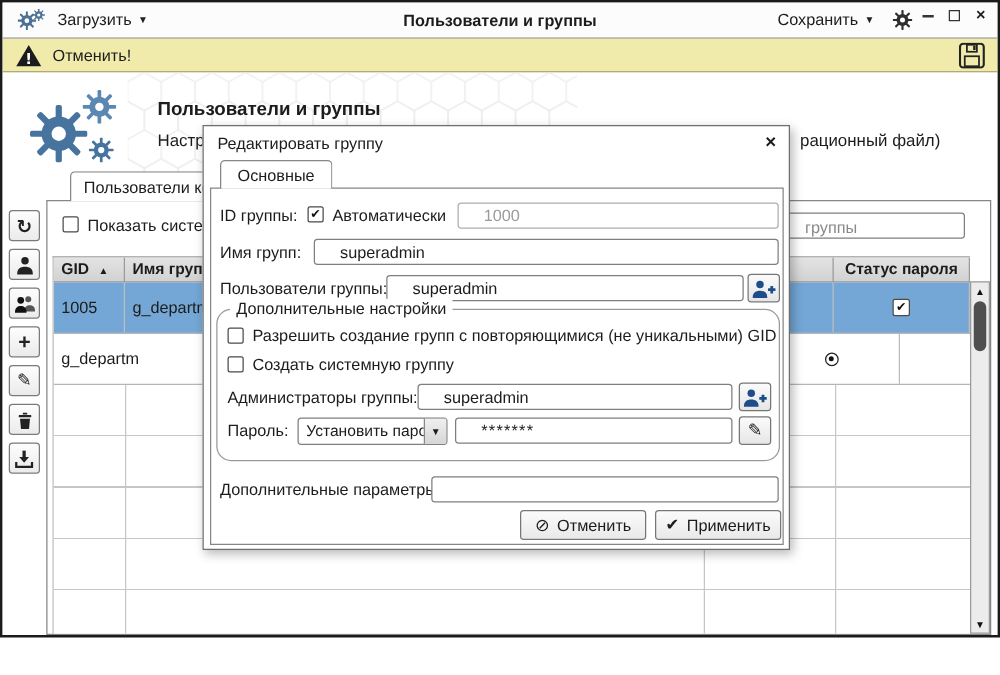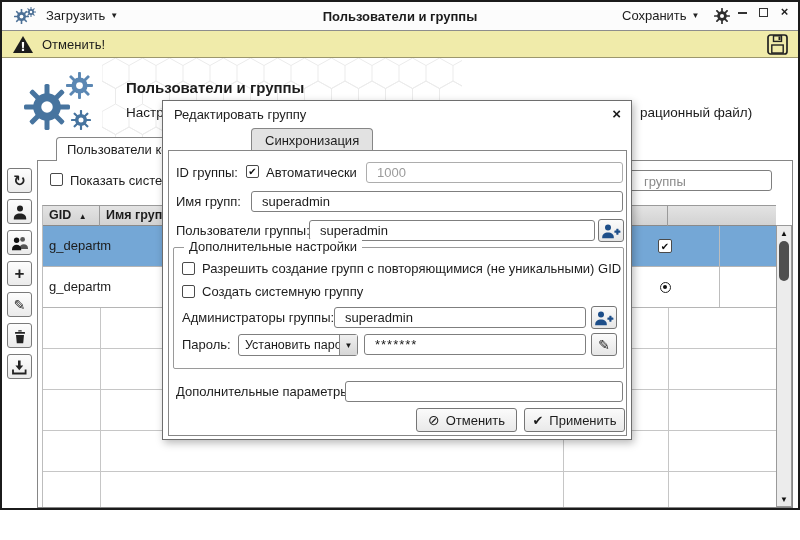--- a/index.html
+++ b/index.html
@@ -28,21 +28,21 @@
   .hero-title{position:absolute;left:124px;top:21px;font-size:15px;font-weight:bold}
   .hero-sub{position:absolute;top:47px;font-size:13.5px}
   .main-tab{position:absolute;left:54px;top:79px;height:24px;background:#fff;border:1px solid #868686;border-bottom:none;border-radius:4px 4px 0 0;padding:4px 10px 0 10px;font-size:13px;z-index:2;white-space:nowrap;overflow:hidden}
 
   .panel{position:absolute;left:35px;top:102px;width:756px;height:348px;border:1px solid #868686;background:#fff}
 
   .tbtn{position:absolute;left:5px;width:25px;height:25px;border:1px solid #7a7a7a;border-radius:3px;background:linear-gradient(#fdfdfd,#ebebeb);display:flex;align-items:center;justify-content:center;font-size:15px;font-weight:bold;color:#222}
 
   .cb{width:13px;height:13px;border:1px solid #4a4a4a;border-radius:2px;background:#fff;display:flex;align-items:center;justify-content:center;font-size:10px;font-weight:700;color:#0d0d0d}
   .lbl{font-size:13px;white-space:nowrap}
-  .input{border:1px solid #7f7f7f;border-radius:3px;background:#fff;font:13px "Liberation Sans","DejaVu Sans",sans-serif;padding:0 10px;height:21px;color:#1c1c1c}
+  .input{border:1px solid #7f7f7f;border-radius:3px;background:#fff;font:13px "Liberation Sans","DejaVu Sans",sans-serif;padding:0 20px;height:21px;color:#1c1c1c}
   .input.dis{color:#9b9b9b;border-color:#adadad}
 
   
   .table{position:absolute;left:4px;top:44px;width:734px;height:302px;overflow:hidden;border-top:1px solid #9a9a9a;border-left:1px solid #bdbdbd}
   .thead{position:absolute;top:0;left:0;right:0;height:20px;background:linear-gradient(#e3e3e3,#d2d2d2);border-bottom:1px solid #8a8a8a;display:flex;font-size:12.5px;font-weight:bold}
   .th{height:20px;border-right:1px solid #9a9a9a;padding:2px 0 0 6px;white-space:nowrap;overflow:hidden}
   .trow{position:absolute;left:0;right:0;height:41px;display:flex;border-bottom:1px solid #b5b5b5;font-size:13px}
   .td{height:100%;border-right:1px solid #bdbdbd;padding:12px 0 0 6px;white-space:nowrap;overflow:hidden}
   .td.center{display:flex;align-items:center;justify-content:center;padding:0}
   .row-sel{background:#74a7d6}
@@ -61,21 +61,21 @@
 
   
   .dialog{position:absolute;left:160px;top:42px;width:470px;height:340px;background:#fff;border:1px solid #6e6e6e;box-shadow:2px 3px 8px rgba(0,0,0,.28);z-index:10}
   .dlg-title{position:absolute;top:6px;left:11px;font-size:13px}
   .dlg-close{position:absolute;top:4px;right:10px;font-size:15px;font-weight:bold;cursor:default}
   .dlg-tab{position:absolute;top:27px;height:23px;padding:4px 13px 0 13px;font-size:13px;border:1px solid #868686;border-bottom:none;border-radius:4px 4px 0 0;white-space:nowrap}
   .dlg-tab.active{background:#fff;z-index:3}
   .dlg-tab.idle{background:#e2e2e2;z-index:1}
   .dlg-body{position:absolute;left:5px;top:49px;width:459px;height:286px;border:1px solid #868686;background:#fff;z-index:2}
 
-  .groupbox{position:absolute;left:4px;top:96px;width:451px;height:122px;border:1px solid #9a9a9a;border-radius:2px}
+  .groupbox{position:absolute;left:4px;top:96px;width:451px;height:122px;border:1px solid #9a9a9a;border-radius:12px}
   .legend{position:absolute;left:10px;top:-9px;background:#fff;padding:0 5px;font-size:13px}
 
   .sqbtn{position:absolute;width:26px;height:23px;border:1px solid #767676;border-radius:3px;background:linear-gradient(#fbfbfb,#e6e6e6);display:flex;align-items:center;justify-content:center}
   .combo{position:absolute;height:22px;border:1px solid #7f7f7f;border-radius:3px;background:#fff;display:flex;align-items:center}
   .combo-text{font-size:12.5px;padding-left:6px;flex:1;white-space:nowrap;overflow:hidden}
   .combo-arrow{width:18px;height:100%;border-left:1px solid #888;background:linear-gradient(#f0f0f0,#d6d6d6);display:flex;align-items:center;justify-content:center;font-size:8px}
   .btn{position:absolute;height:24px;border:1px solid #767676;border-radius:3px;background:linear-gradient(#fbfbfb,#e9e9e9);display:flex;align-items:center;justify-content:center;gap:6px;font-size:13px}
   .btn .ic{font-size:13px;font-weight:bold}
 </style>
 </head>
@@ -218,23 +218,27 @@
       <div class="table">
         <div class="thead">
           <div class="th" style="width:57px">
             <span>GID</span>
             <span style="font-size:8px;margin-left:4px">▲</span>
           </div>
           <div class="th" style="width:463px">
             <span>Имя группы</span>
           </div>
           <div class="th" style="width:105px"></div>
+          <div class="th" style="width:109px;text-align:center;padding-left:0">
+            <span>Статус пароля</span>
+          </div>
         </div>
 
         <div class="trow row-sel" style="top:20px">
+          <div class="td" style="width:57px">1005</div>
           <div class="td" style="width:463px">g_departm</div>
           <div class="td" style="width:105px"></div>
           <div class="td center" style="width:109px">
             <span class="cb" style="width:14px;height:14px">✔</span>
           </div>
         </div>
 
         <div class="trow" style="top:61px">
           <div class="td" style="width:463px">g_departm</div>
           <div class="td" style="width:105px"></div>
@@ -256,22 +260,22 @@
       </div>
     </div>
 
     <div class="bottom-strip"></div>
     <div class="grip"></div>
 
     <div class="dialog">
       <div class="dlg-title">Редактировать группу</div>
       <div class="dlg-close">×</div>
 
-      <div class="dlg-tab idle" style="left:88px">
-        <span>Синхронизация</span>
+      <div class="dlg-tab active" style="left:13px">
+        <span>Основные</span>
       </div>
 
       <div class="dlg-body">
 
         <span class="lbl abs" style="left:7px;top:14px">ID группы:</span>
         <span class="cb abs" style="left:77px;top:14px">✔</span>
         <span class="lbl abs" style="left:97px;top:14px">Автоматически</span>
         <input class="input dis abs" style="left: 197px; top: 11px; width: 257px;" value="1000">
 
         <span class="lbl abs" style="left:7px;top:43px">Имя групп:</span>

